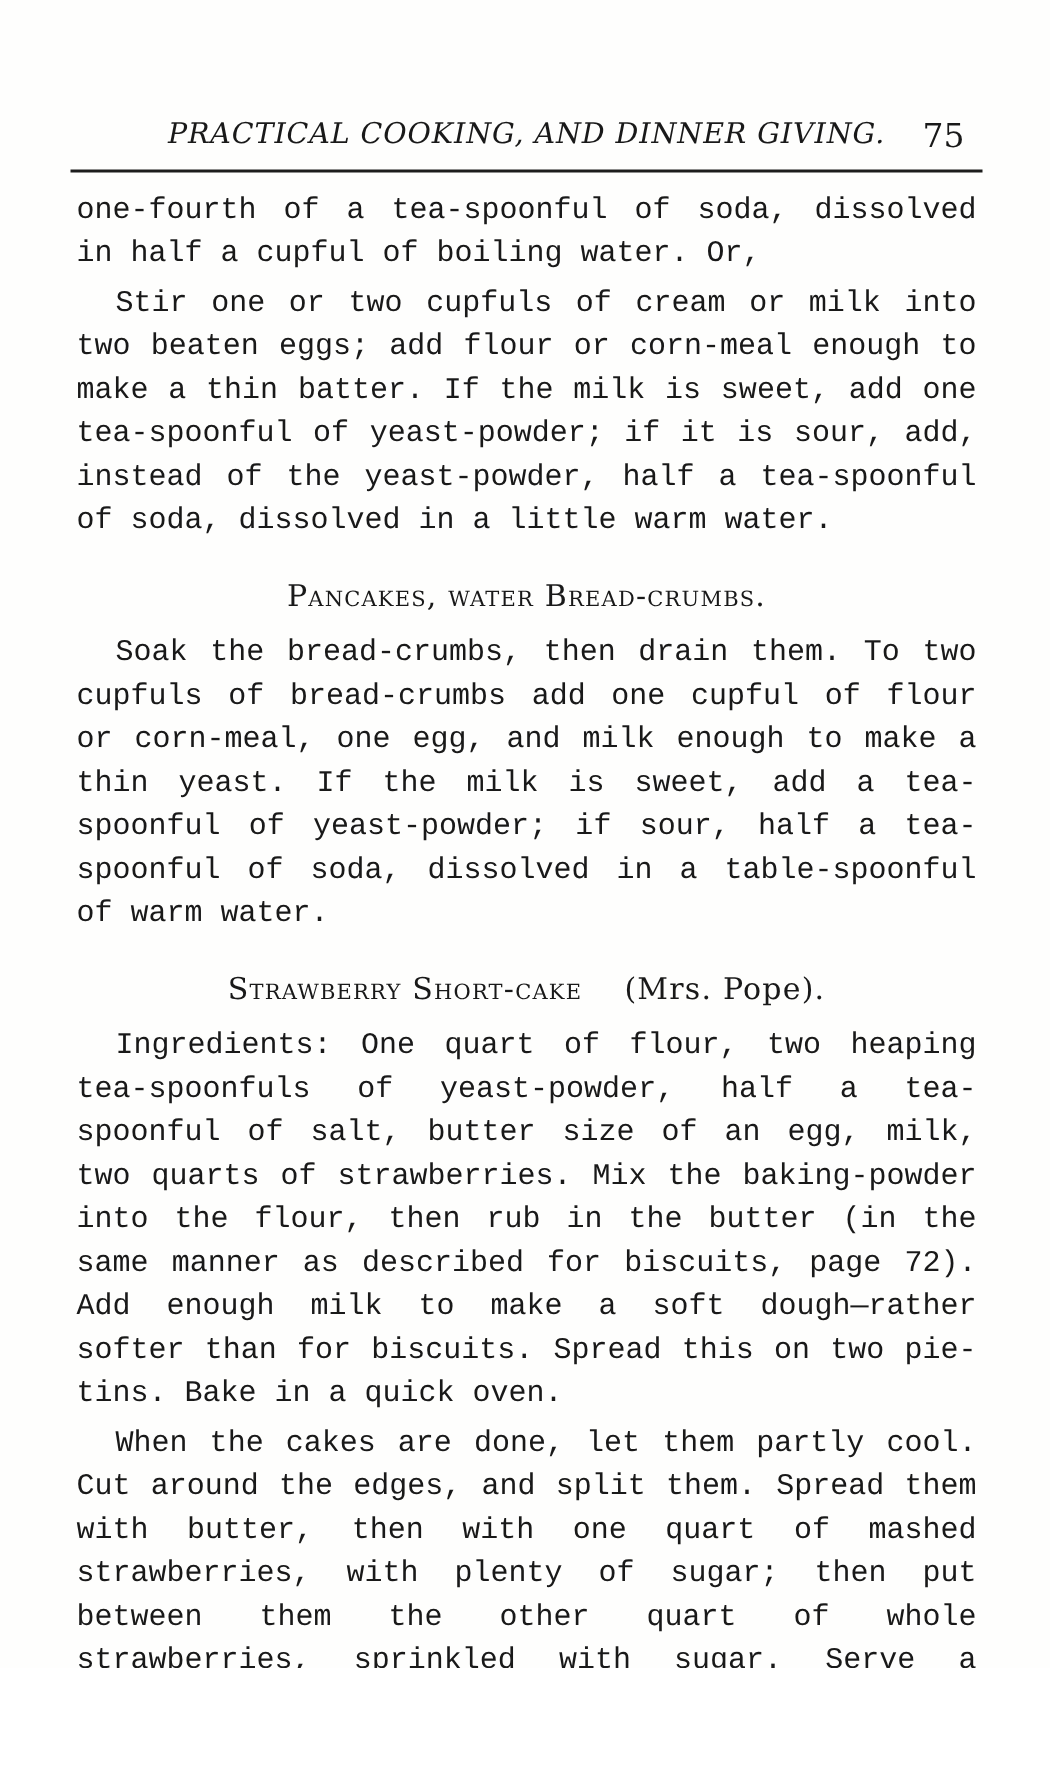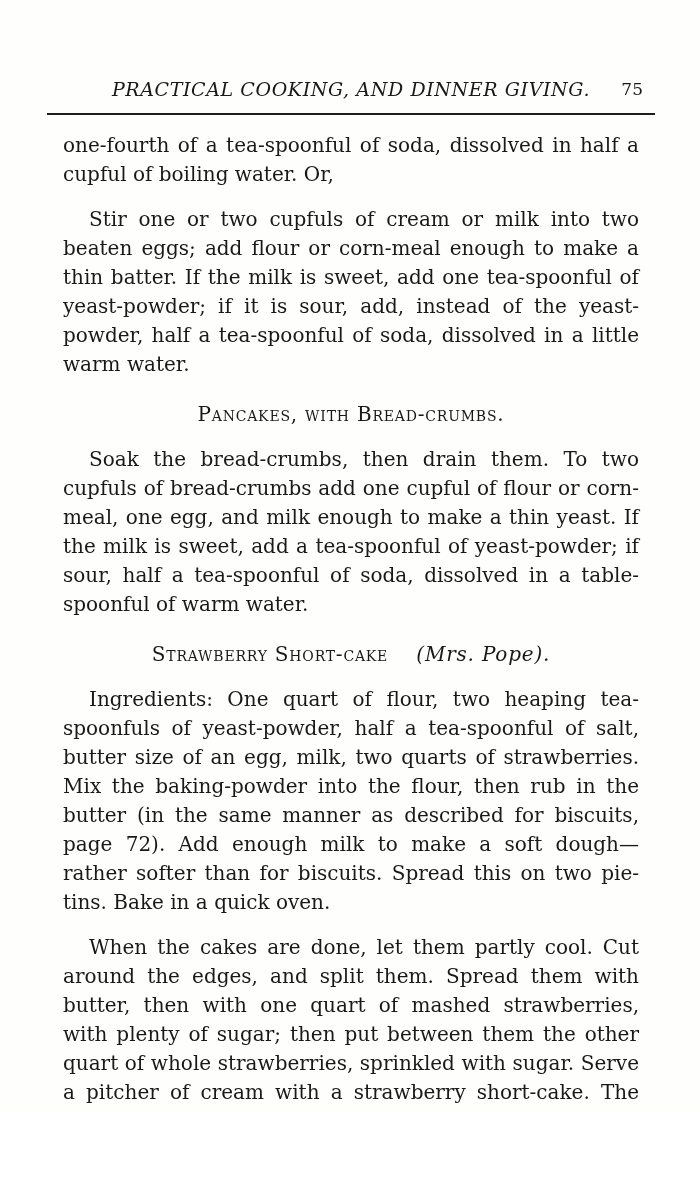--- a/index.html
+++ b/index.html
@@ -24,51 +24,51 @@
     font-style: italic;
     font-size: 19px;
     letter-spacing: 0.6px;
     white-space: nowrap;
   }
   .running-header .page-number {
     position: absolute;
     right: 12px;
     top: 1px;
     font-style: normal;
-    font-size: 17px;
+    font-size: 22px;
     letter-spacing: 0;
   }
   .header-rule {
     border: none;
     border-top: 2px solid #1d1d1d;
     margin: 13px 0 0 0;
   }
   .body-text {
     margin-top: 11px;
     font-size: 20px;
     line-height: 29px;
   }
   .para {
-    margin: 16px;
+    margin: 4px;
     text-align: justify;
     text-indent: 26px;
+    font-family: Liberation Mono, monospace;
   }
   .para.no-indent {
     text-indent: 0;
   }
   .recipe-heading {
     margin: 21px 0 9px 0;
     text-align: center;
     font-weight: normal;
     font-size: 20px;
     font-variant: small-caps;
     letter-spacing: 0.8px;
   }
   .recipe-heading .attrib {
-    font-style: italic;
     font-variant: normal;
     margin-left: 21px;
   }
 </style>
 </head>
 <body>
 
 <div class="page">
 
   <div class="running-header">
@@ -79,21 +79,21 @@
   <hr class="header-rule">
 
   <div class="body-text">
 
     <p class="para no-indent">one-fourth of a tea-spoonful of soda, dissolved in half a cupful of boiling water.  Or,</p>
 
 
 
     <p class="para">Stir one or two cupfuls of cream or milk into two beaten eggs; add flour or corn-meal enough to make a thin batter.  If the milk is sweet, add one tea-spoonful of yeast-powder; if it is sour, add, instead of the yeast-powder, half a tea-spoonful of soda, dissolved in a little warm water.</p>
 
-    <h2 class="recipe-heading">Pancakes, with Bread-crumbs.</h2>
+    <h2 class="recipe-heading">Pancakes, water Bread-crumbs.</h2>
 
     <p class="para">Soak the bread-crumbs, then drain them.  To two cupfuls of bread-crumbs add one cupful of flour or corn-meal, one egg, and milk enough to make a thin yeast.  If the milk is sweet, add a tea-spoonful of yeast-powder; if sour, half a tea-spoonful of soda, dissolved in a table-spoonful of warm water.</p>
 
     <h2 class="recipe-heading"><span>Strawberry Short-cake </span><span class="attrib">(Mrs. Pope).</span></h2>
 
     <p class="para">Ingredients: One quart of flour, two heaping tea-spoonfuls of yeast-powder, half a tea-spoonful of salt, butter size of an egg, milk, two quarts of strawberries.  Mix the baking-powder into the flour, then rub in the butter (in the same manner as described for biscuits, page 72).  Add enough milk to make a soft dough—rather softer than for biscuits.  Spread this on two pie-tins.  Bake in a quick oven.</p>
 
     <p class="para">When the cakes are done, let them partly cool.  Cut around the edges, and split them.  Spread them with butter, then with one quart of mashed strawberries, with plenty of sugar; then put between them the other quart of whole strawberries, sprinkled with sugar.  Serve a pitcher of cream with a strawberry short-cake.  The cake in this form can be cut like a pie.  It is a good summer breakfast as well as tea dish.  Or,</p>
 
   </div>

